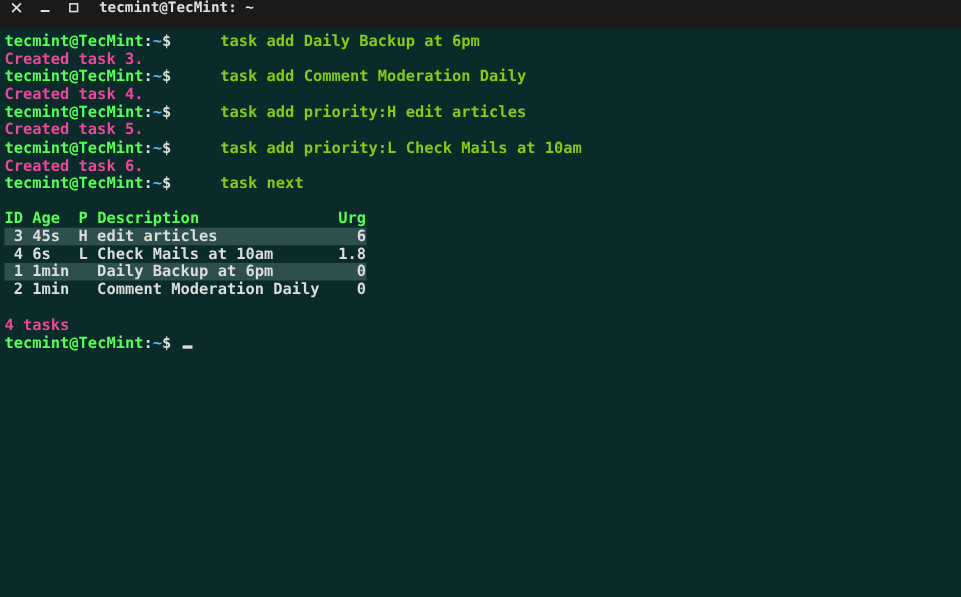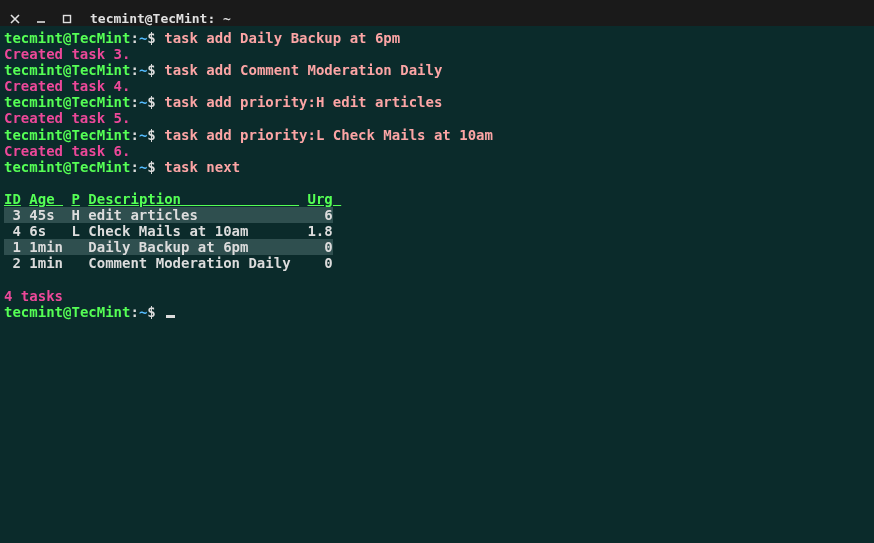--- a/index.html
+++ b/index.html
@@ -9,21 +9,21 @@
       background: #0b2b2b;
       width: 874px;
       height: 543px;
       overflow: hidden;
     }
     .titlebar {
       background: #1a1a1a;
       color: #e0e0e0;
       height: 26px;
       display: flex;
-      align-items: flex-end;
+      align-items: flex-start;
       padding: 0 8px;
       gap: 12px;
       font-weight: bold;
       font-size: 13px;
     }
     .titlebar .ctrl {
       color: #e0e0e0;
       cursor: pointer;
       display: inline-flex;
       align-items: center;
@@ -36,24 +36,24 @@
       padding: 4px 4px;
       line-height: 1.15;
       white-space: pre;
       font-weight: bold;
     }
     .user { color: #55ff55; }
     .host { color: #55ff55; }
     .colon { color: #dcdcdc; }
     .path { color: #55bcff; }
     .dollar { color: #dcdcdc; }
-    .cmd { color: #fca5a5; }
+    .cmd { color: #84cc16; margin-left: 36px; }
     .output { color: #ec4899; }
     .white { color: #dcdcdc; }
-    .header { color: #55ff55; text-decoration: underline; }
+    .header { color: #55ff55; }
     .row-hi { background: #2f4f4f; display: inline-block; }
     .cursor {
       display: inline-block;
       width: 9px;
       height: 3px;
       background: #dcdcdc;
       vertical-align: -1px;
       margin-left: 2px;
     }
     svg { display: block; }

